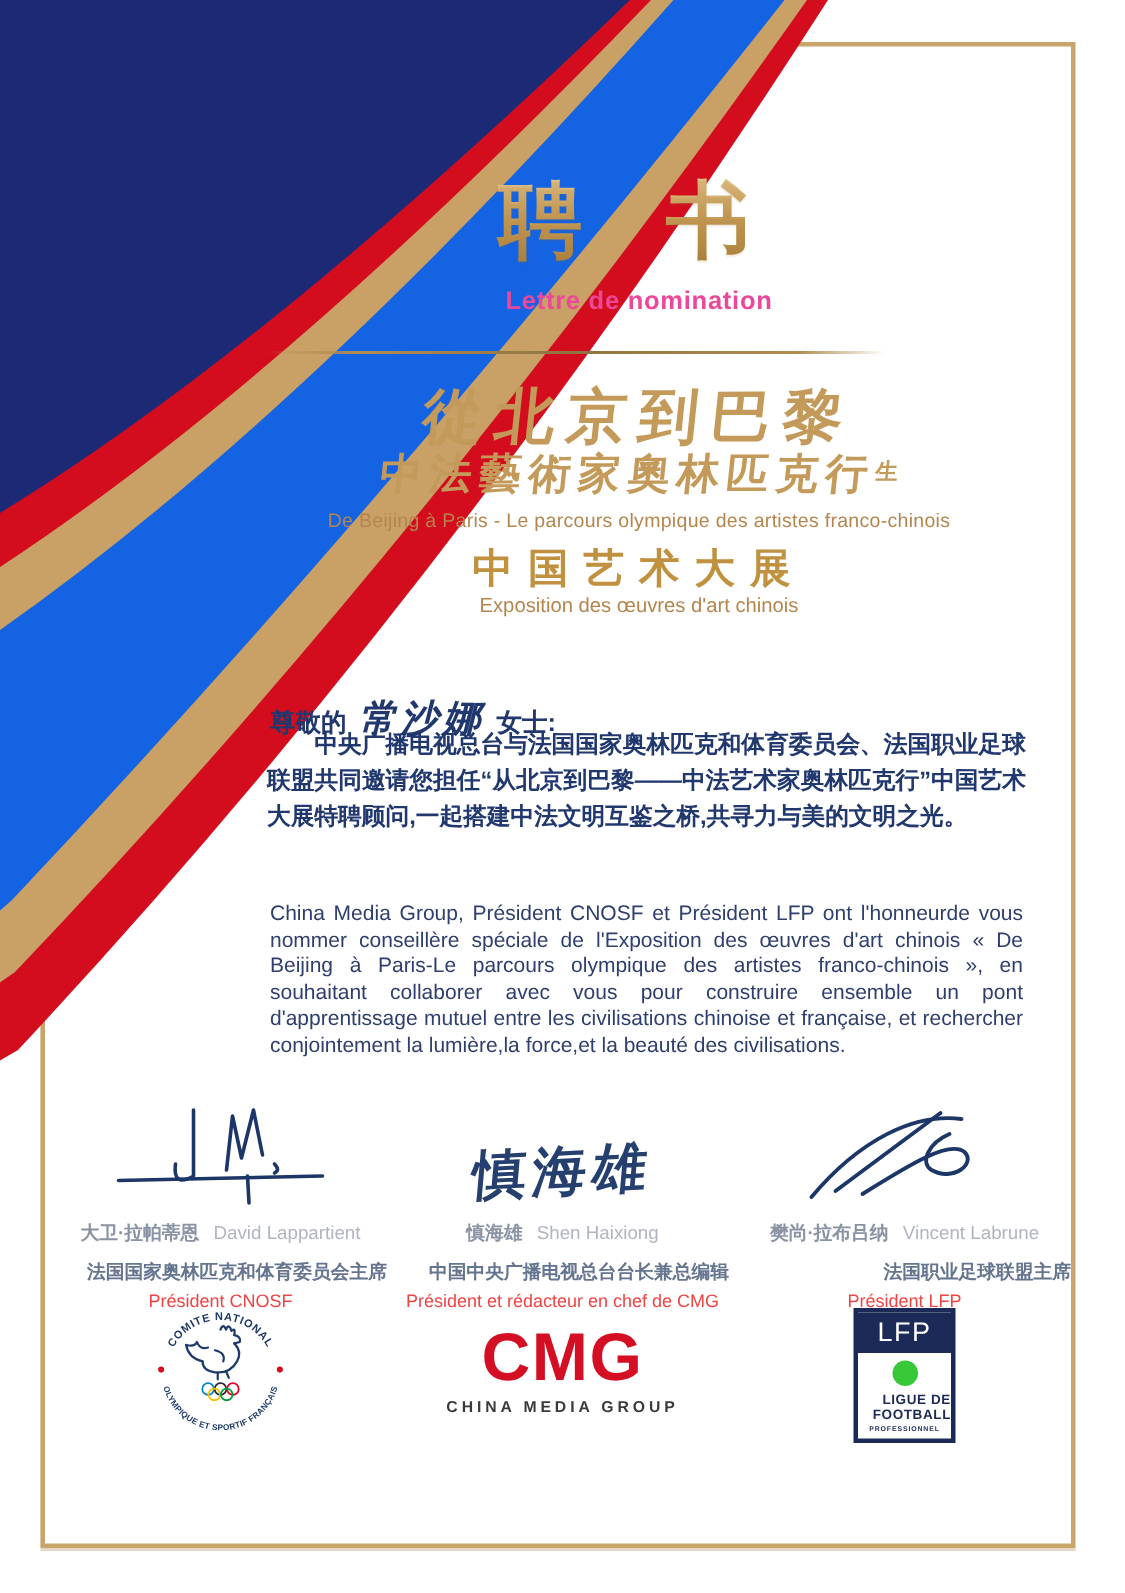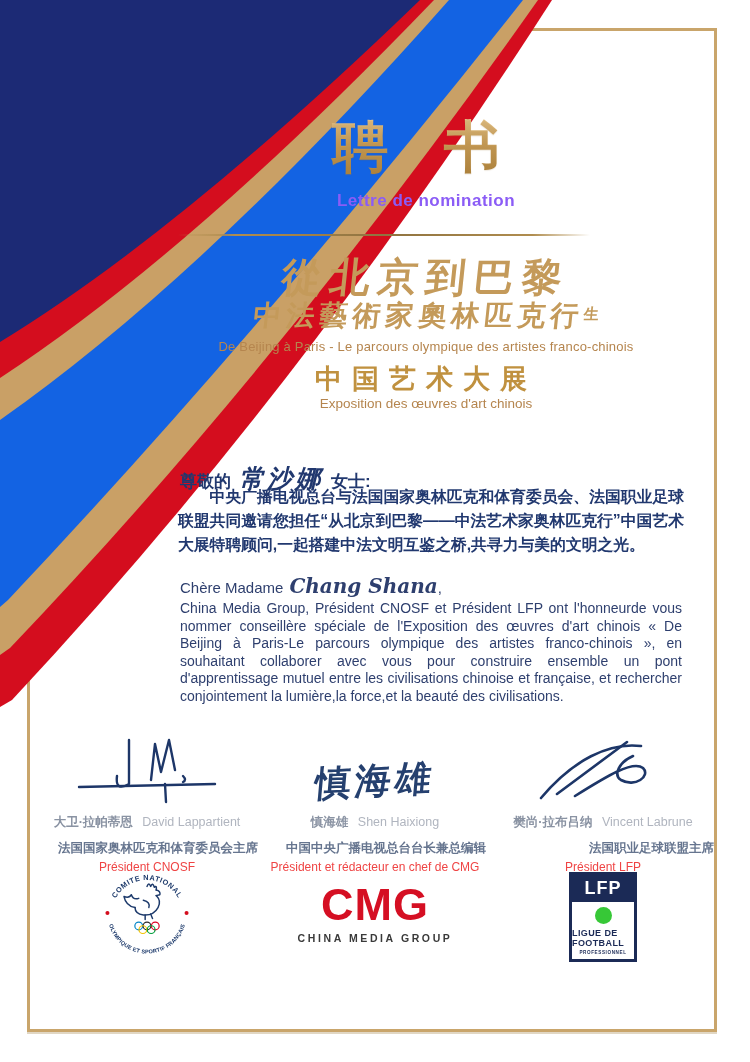--- a/index.html
+++ b/index.html
@@ -16,21 +16,21 @@
   .ribbon{position:absolute;left:0;top:0;width:750px;height:1062px;z-index:2;pointer-events:none;}
   .content{position:absolute;left:0;top:0;width:750px;height:1062px;z-index:3;}
 
   .hdr{position:absolute;left:130px;width:592px;text-align:center;}
   .title-cn{
     top:110px;font-size:56px;font-weight:700;letter-spacing:20px;
     background:linear-gradient(180deg,#edd09a 0%,#c99e58 45%,#a87c35 100%);
     -webkit-background-clip:text;background-clip:text;color:transparent;
     text-shadow:0 1px 1px rgba(150,110,50,.15);
   }
-  .title-fr{top:191px;font-size:17px;font-weight:700;color:#8b5cf6;letter-spacing:.5px;}
+  .title-fr{top:191px;font-size:17px;font-weight:700;color:#ec4899;letter-spacing:.5px;}
   .divider{
     position:absolute;left:178px;top:234px;width:412px;height:2px;
     background:linear-gradient(90deg,rgba(176,141,79,0) 0%,#b08d4f 14%,#8f7340 50%,#b08d4f 86%,rgba(176,141,79,0) 100%);
   }
   .callig{font-family:"DejaVu Serif",serif;color:#c49a5a;font-weight:700;transform:skewX(-6deg);}
   .callig1{top:250px;font-size:40px;letter-spacing:8px;}
   .callig2{top:297px;font-size:28px;letter-spacing:5px;}
   .callig-mark{font-size:15px;vertical-align:6px;letter-spacing:0;}
   .event-fr{top:339px;font-size:13px;color:#b5854e;letter-spacing:.2px;}
   .exh-cn{top:361px;font-size:27px;font-weight:700;color:#c0913f;letter-spacing:10px;}
@@ -58,23 +58,23 @@
   .name-en{color:#b0b5bf;margin-left:6px;}
   .org-cn{margin-top:9px;font-size:12.5px;font-weight:700;color:#66758f;text-align:right;}
   .org-fr{margin-top:3px;font-size:12px;color:#ef4444;}
 
   .logorow{position:absolute;left:36px;top:868px;width:678px;display:flex;justify-content:space-between;align-items:flex-start;}
   .logocol{width:222px;display:flex;flex-direction:column;align-items:center;}
   .cmgwrap{margin-top:14px;text-align:center;}
   .cmg-acronym{font-size:45px;font-weight:800;color:#d50f23;letter-spacing:1px;line-height:1;}
   .cmg-full{margin-top:5px;font-size:10.5px;font-weight:700;color:#3a3a3a;letter-spacing:2.6px;}
   .lfp{margin-top:4px;width:62px;border:3px solid #1b2a56;background:#fff;box-sizing:content-box;}
-  .lfp-top{background:#1b2a56;color:#fff;font-weight:700;font-size:18px;letter-spacing:1px;text-align:center;line-height:27px;height:27px;}
+  .lfp-top{background:#1b2a56;color:#fff;font-weight:400;font-size:18px;letter-spacing:1px;text-align:center;line-height:27px;height:27px;}
   .lfp-ball{width:17px;height:17px;border-radius:50%;background:#37c837;margin:5px auto 4px auto;}
-  .lfp-l1{font-size:9px;font-weight:800;color:#1b2a56;text-align:left;letter-spacing:.4px;line-height:10px;}
+  .lfp-l1{font-size:9px;font-weight:800;color:#1b2a56;text-align:right;letter-spacing:.4px;line-height:10px;}
   .lfp-l3{font-size:4.6px;font-weight:700;color:#1b2a56;text-align:center;letter-spacing:.6px;margin:2px 0 4px 0;}
 </style>
 </head>
 <body>
 
 <div class="page">
 
   <div class="frame"></div>
 
   <svg class="ribbon" viewBox="0 0 750 1062" preserveAspectRatio="none" aria-hidden="true">
@@ -96,23 +96,20 @@
     <div class="hdr callig callig2"><span>中法藝術家奧林匹克行</span><span class="callig-mark">生</span></div>
     <div class="hdr exh-cn">中国艺术大展</div>
     <div class="hdr event-fr">De Beijing à Paris - Le parcours olympique des artistes franco-chinois</div>
     <div class="hdr exh-fr">Exposition des œuvres d'art chinois</div>
 
     <div class="sal-cn">
       <span>尊敬的</span><span class="brush">常沙娜</span><span>女士:</span>
     </div>
     <div class="body-cn">中央广播电视总台与法国国家奥林匹克和体育委员会、法国职业足球联盟共同邀请您担任“从北京到巴黎——中法艺术家奥林匹克行”中国艺术大展特聘顾问,一起搭建中法文明互鉴之桥,共寻力与美的文明之光。</div>
 
-    <div class="sal-fr">
-      <span>Chère Madame</span><span class="script">Chang Shana</span><span>,</span>
-    </div>
     <div class="body-fr">China Media Group, Président CNOSF et Président LFP ont l'honneurde vous nommer conseillère spéciale de l'Exposition des œuvres d'art chinois « De Beijing à Paris-Le parcours olympique des artistes franco-chinois », en souhaitant collaborer avec vous pour construire ensemble un pont d'apprentissage mutuel entre les civilisations chinoise et française, et rechercher conjointement la lumière,la force,et la beauté des civilisations.</div>
 
     <div class="sigrow">
 
       <div class="sigcol">
         <div class="sigbox">
           <svg width="160" height="74" viewBox="0 0 160 74">
             <g fill="none" stroke="#1d3668" stroke-width="2.4" stroke-linecap="round" stroke-linejoin="round">
               <path d="M 12,55 L 148,52"></path>
               <path d="M 62,8 L 62,52 Q 48,60 50,44"></path>

